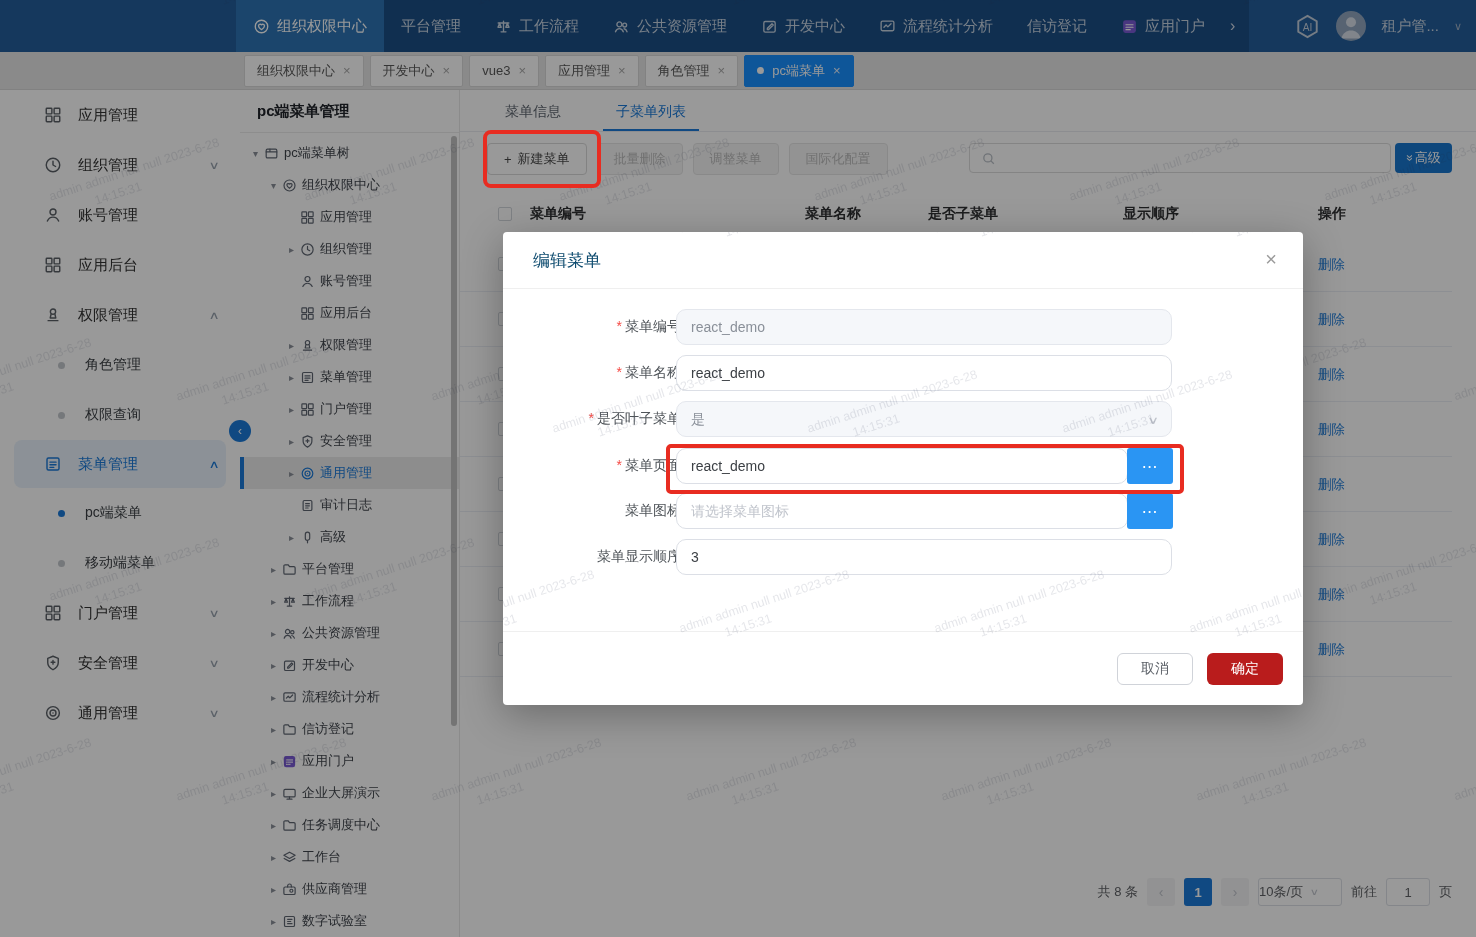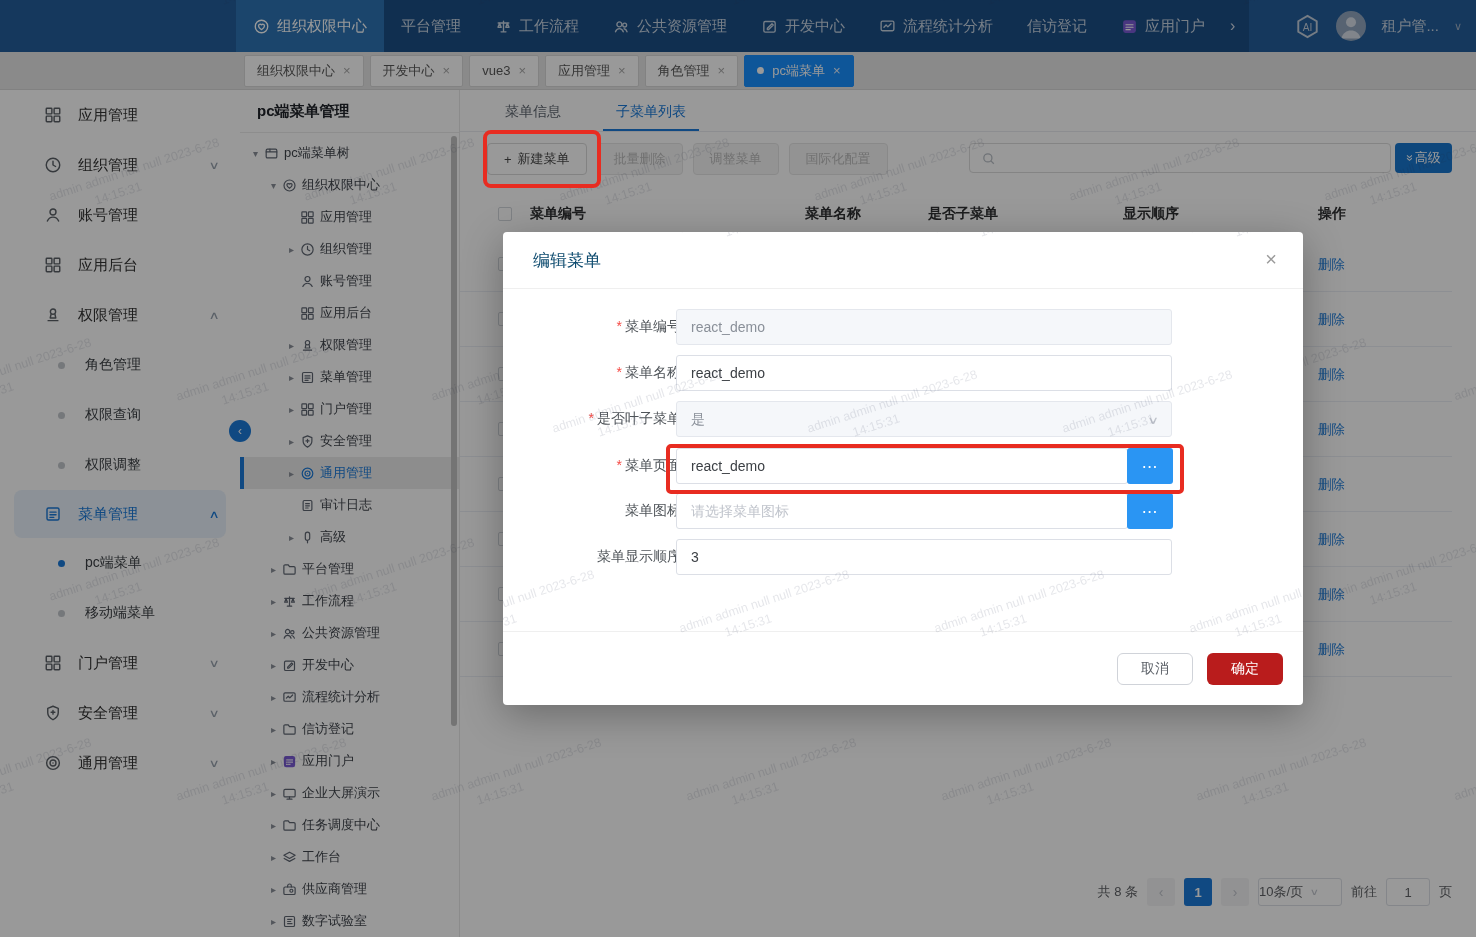--- a/index.html
+++ b/index.html
@@ -82,21 +82,21 @@
   .pg-input{width:44px;height:28px;border:1px solid #dcdfe6;border-radius:3px;text-align:center;font-size:13px;color:#606266;box-sizing:border-box;outline:none;font-family:inherit;}
   
   .mask{position:absolute;inset:0;background:rgba(0,0,0,.40);z-index:50;}
   .modal{position:absolute;left:503px;top:232px;width:800px;height:473px;background:#fff;border-radius:4px;box-shadow:0 10px 40px rgba(0,0,0,.3);z-index:60;}
   .modal-head{position:relative;height:56px;border-bottom:1px solid #efefef;}
   .modal-title{position:absolute;left:30px;top:17px;font-size:17px;font-weight:500;color:#0c4a6e;}
   .modal-close{position:absolute;right:26px;top:16px;font-size:20px;color:#9b9b9b;cursor:pointer;}
   .m-row{position:absolute;left:0;width:100%;height:36px;}
   .m-label{position:absolute;left:0;width:158px;text-align:right;top:9px;font-size:14px;color:#4e5358;padding-left:20px;}
   .req{color:#f54a45;margin-right:3px;}
-  .m-input{position:absolute;left:173px;top:0;width:496px;height:36px;border:1px solid #dcdfe6;border-radius:3px;box-sizing:border-box;background:#fff;font-size:14px;color:#3c4045;line-height:34px;padding-left:14px;}
+  .m-input{position:absolute;left:173px;top:0;width:496px;height:36px;border:1px solid #dcdfe6;border-radius:10px;box-sizing:border-box;background:#fff;font-size:14px;color:#3c4045;line-height:34px;padding-left:14px;}
   .m-input.dis{background:#f5f7fa;border-color:#e4e7ed;color:#8a9099;}
   .m-input.short{width:452px;}
   .m-input .ph{color:#c0c4cc;}
   .sel-arrow{position:absolute;right:14px;top:0;line-height:36px;font-size:11px;color:#c0c4cc;transform:scaleX(1.5);}
   .dots-btn{position:absolute;left:624px;top:0;width:46px;height:36px;background:#2a95f3;border-radius:3px;color:#fff;display:flex;align-items:center;justify-content:center;font-size:16px;letter-spacing:1px;cursor:pointer;}
   .modal-foot{position:absolute;left:0;right:0;bottom:0;height:73px;border-top:1px solid #efefef;}
   .m-btn{position:absolute;top:21px;width:76px;height:32px;border-radius:6px;font-size:14px;display:flex;align-items:center;justify-content:center;box-sizing:border-box;cursor:pointer;}
   .m-btn.cancel{right:110px;background:#fff;border:1px solid #d0d3d9;color:#5a5f66;}
   .m-btn.ok{right:20px;background:#b91c1c;color:#fff;}
   
@@ -281,24 +281,20 @@
         <span class="chev">∧</span>
       </div>
       <div class="side-sub">
         <span class="sub-dot"></span>
         <span>角色管理</span>
       </div>
       <div class="side-sub">
         <span class="sub-dot"></span>
         <span>权限查询</span>
       </div>
-      <div class="side-sub">
-        <span class="sub-dot"></span>
-        <span>权限调整</span>
-      </div>
       <div class="side-item active">
         <span class="icon">
           <svg viewBox="0 0 24 24" fill="none" stroke="currentColor" stroke-width="1.9" stroke-linecap="round" stroke-linejoin="round">
             <rect x="4" y="4" width="16" height="16" rx="2"></rect>
             <path d="M8 9.5h8M8 13h8M8 16.5h5"></path>
           </svg>
         </span>
         <span>菜单管理</span>
         <span class="chev">∧</span>
       </div>

